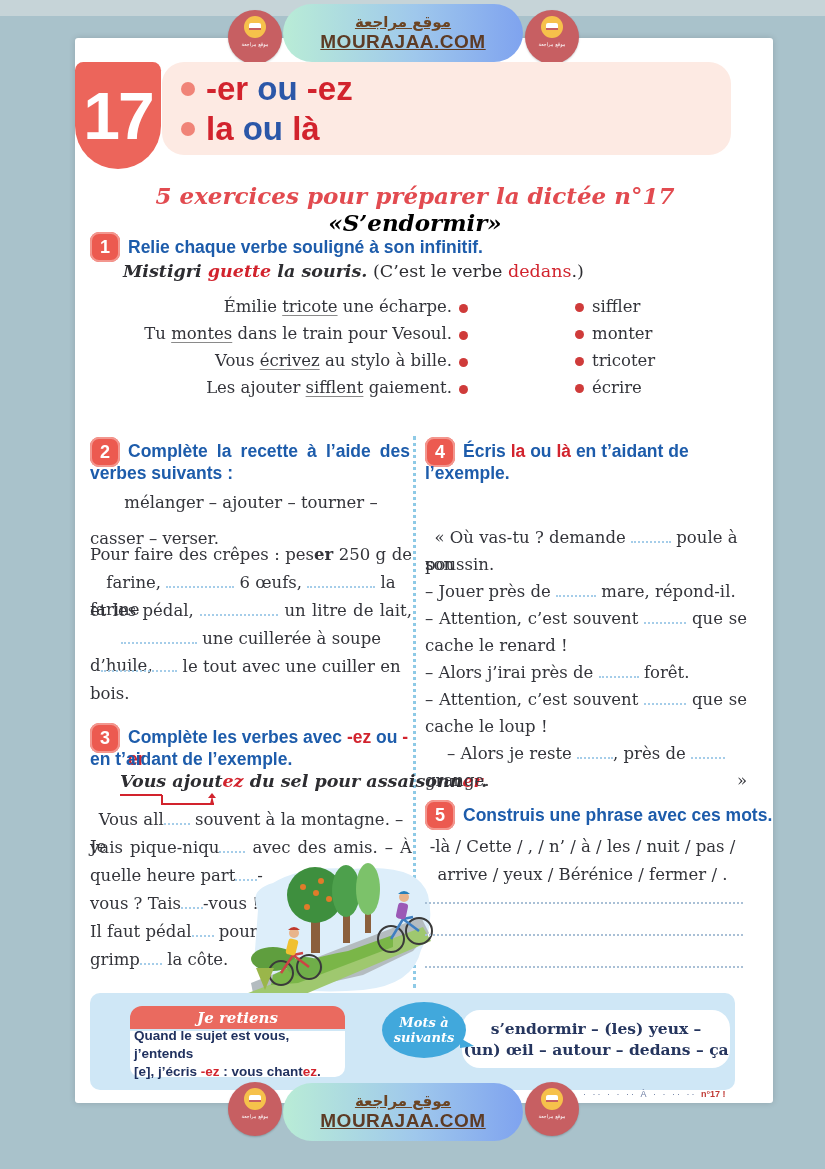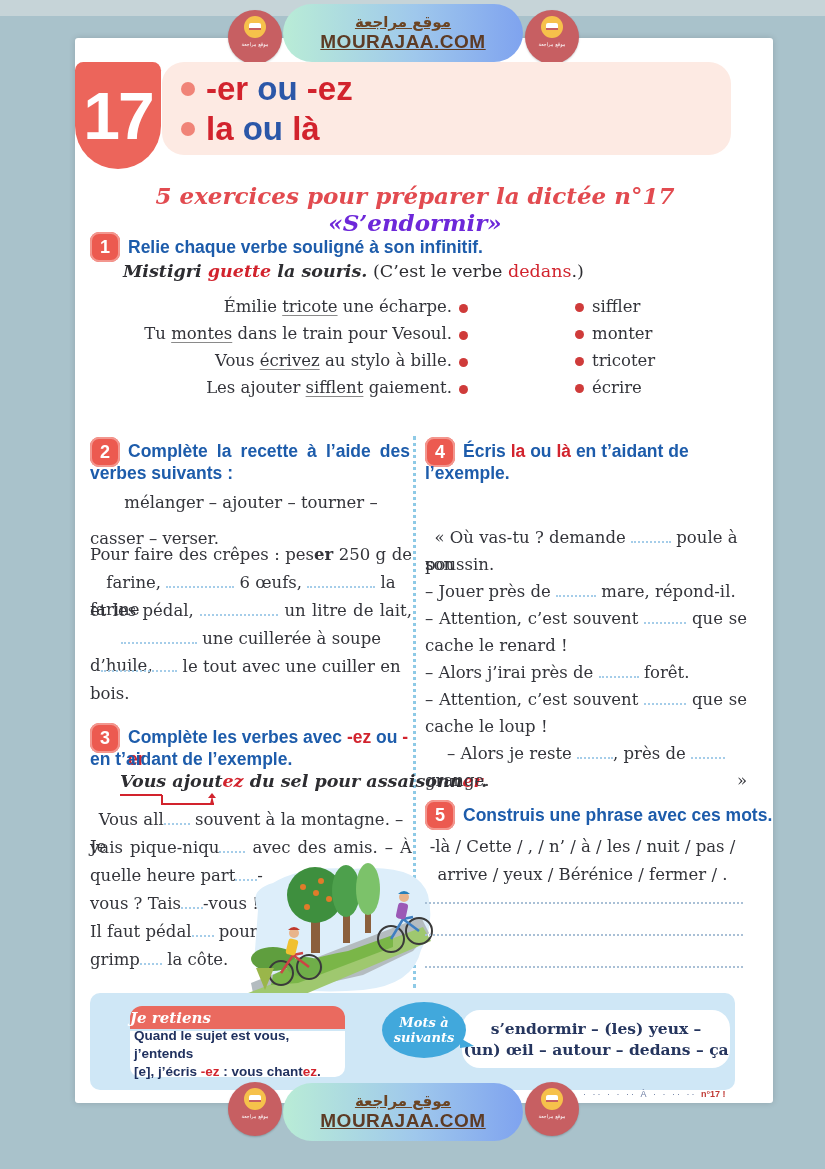--- a/index.html
+++ b/index.html
@@ -50,21 +50,21 @@
   .bullet{width:9px;height:9px;border-radius:50%;background:#cf3b3a;display:inline-block;}
   .inf{font-family:"DejaVu Serif",serif;font-size:16.5px;color:#33343a;}
   .example{font-family:"DejaVu Serif",serif;font-style:italic;font-weight:bold;font-size:17.5px;color:#2d2d31;white-space:nowrap;}
   .note{position:absolute;font-family:"DejaVu Serif",serif;font-size:11px;color:#44454b;font-style:normal;font-weight:normal;}
   .divider{border-left:3px dotted #8ecae6;width:0;}
   .dotline{border-bottom:2px dotted #a9c0d6;height:0;}
 
   
   .panel{left:90px;top:993px;width:645px;height:97px;background:#cfe7f6;border-radius:10px;}
   .retab{left:130px;top:1006px;width:215px;height:23px;background:#ea6a5f;border-radius:12px 12px 0 0;
-         color:#fff;font-family:"DejaVu Serif",serif;font-style:italic;font-weight:bold;
+         color:#fff;text-align:center;font-family:"DejaVu Serif",serif;font-style:italic;font-weight:bold;
          font-size:15px;line-height:25px;}
   .rebox{left:130px;top:1031px;width:215px;height:46px;background:#fff;border-radius:0 0 10px 10px;
          display:flex;flex-direction:column;justify-content:center;padding-left:4px;box-sizing:border-box;}
   .rebox div{font-size:13.5px;font-weight:bold;color:#20315f;line-height:18px;}
   .vlabel{left:382px;top:1002px;width:84px;height:56px;background:#41a8dc;border-radius:50%;
           display:flex;flex-direction:column;align-items:center;justify-content:center;z-index:2;}
   .vlabel div{color:#fff;font-family:"DejaVu Serif",serif;font-style:italic;font-weight:bold;font-size:13px;line-height:15px;}
   .vlabel::after{content:"";position:absolute;right:-8px;bottom:10px;width:0;height:0;
           border-style:solid;border-width:8px 0 2px 14px;border-color:transparent transparent transparent #41a8dc;}
   .vbubble{left:462px;top:1010px;width:268px;height:58px;background:#fff;border-radius:18px;
@@ -101,21 +101,21 @@
       <span class="dot"></span><span class="t-red">-er</span><span class="t-blue"> ou </span><span class="t-red">-ez</span>
     </div>
     <div class="topic" style="top:48px;">
       <span class="dot"></span><span class="t-red">la</span><span class="t-blue"> ou </span><span class="t-red">là</span>
     </div>
   </div>
   <div class="abs numbox">
     <span>17</span>
   </div>
   <div class="abs subtitle">
-    <span>5 exercices pour préparer la dictée n°17 </span><span style="color:#6d28d9;">«S’endormir»</span>
+    <span>5 exercices pour préparer la dictée n°17 </span><span style="color:#000000;">«S’endormir»</span>
   </div>
 
   <div class="abs badge" style="left:90px;top:232px;">
       <span>1</span>
     </div>
   <div class="abs extitle" style="left:128px;top:236px;">Relie chaque verbe souligné à son infinitif.</div>
   <div class="abs example" style="left:123px;top:261px;">
     <span>Mistigri </span><span class="red">guette</span><span> la souris.</span><span style="font-style:normal;font-weight:normal;"> (C’est le verbe </span><span class="red" style="font-style:normal;font-weight:normal;">dedans</span><span style="font-style:normal;font-weight:normal;">.)</span>
   </div>
 

